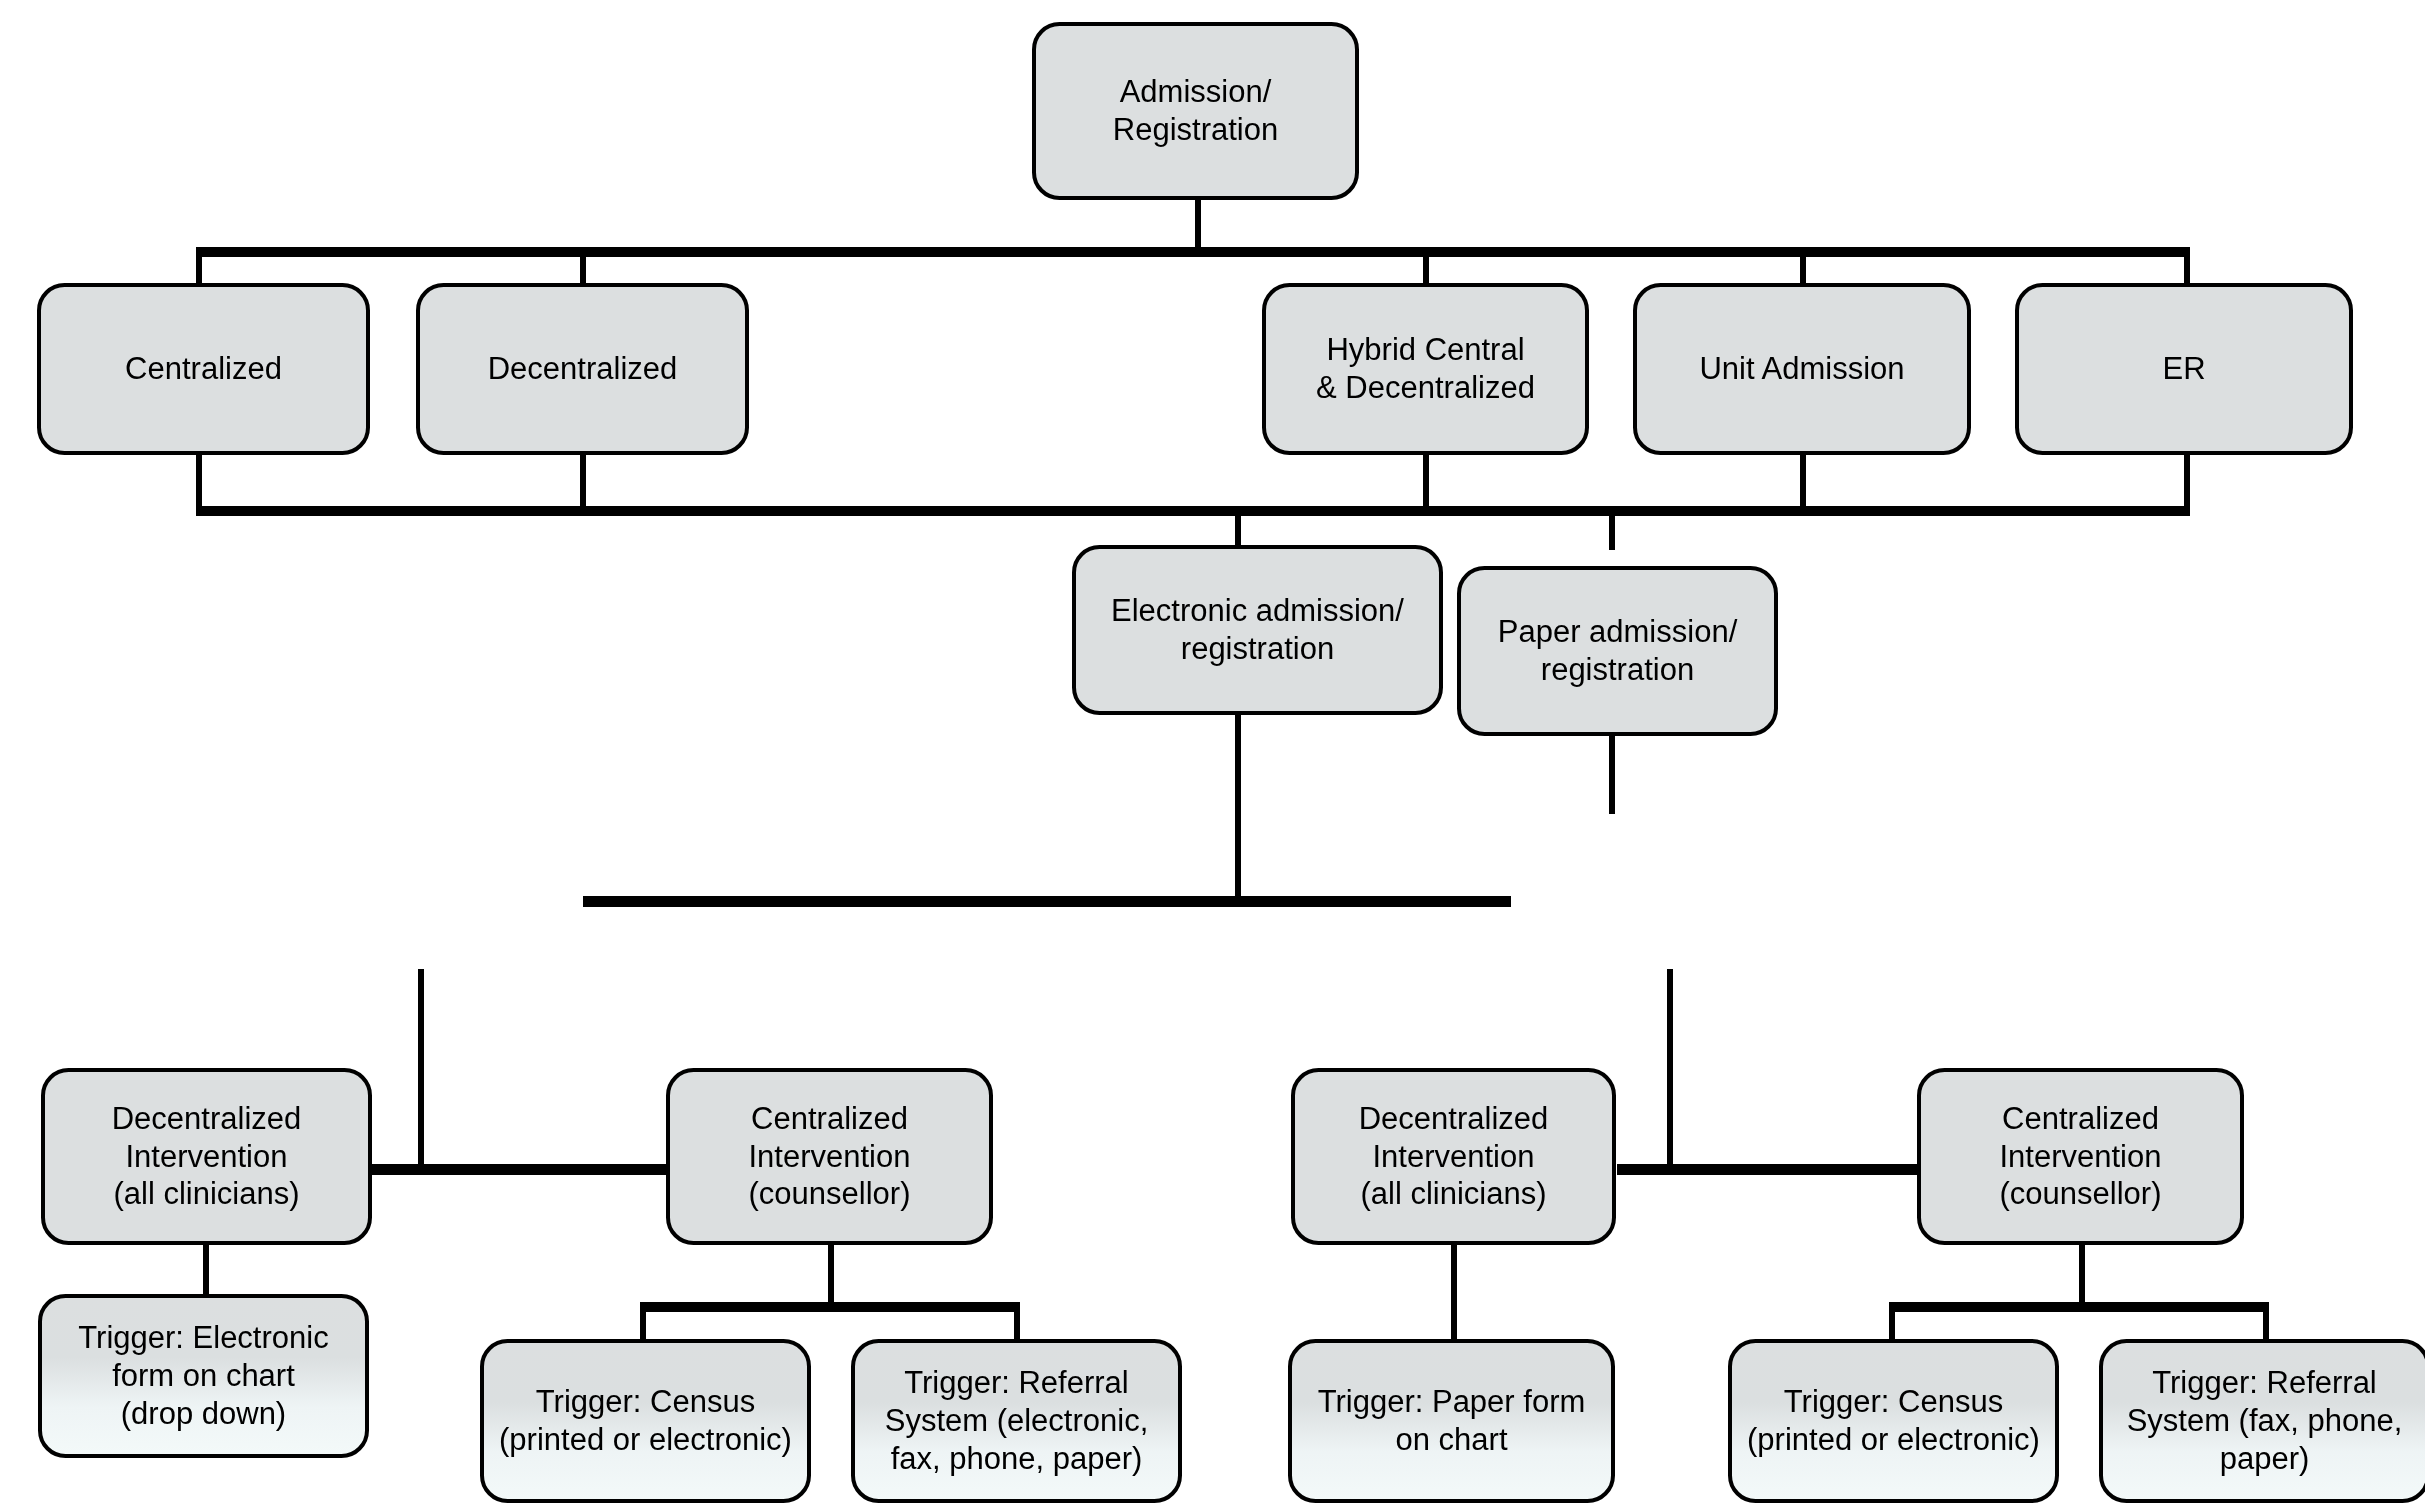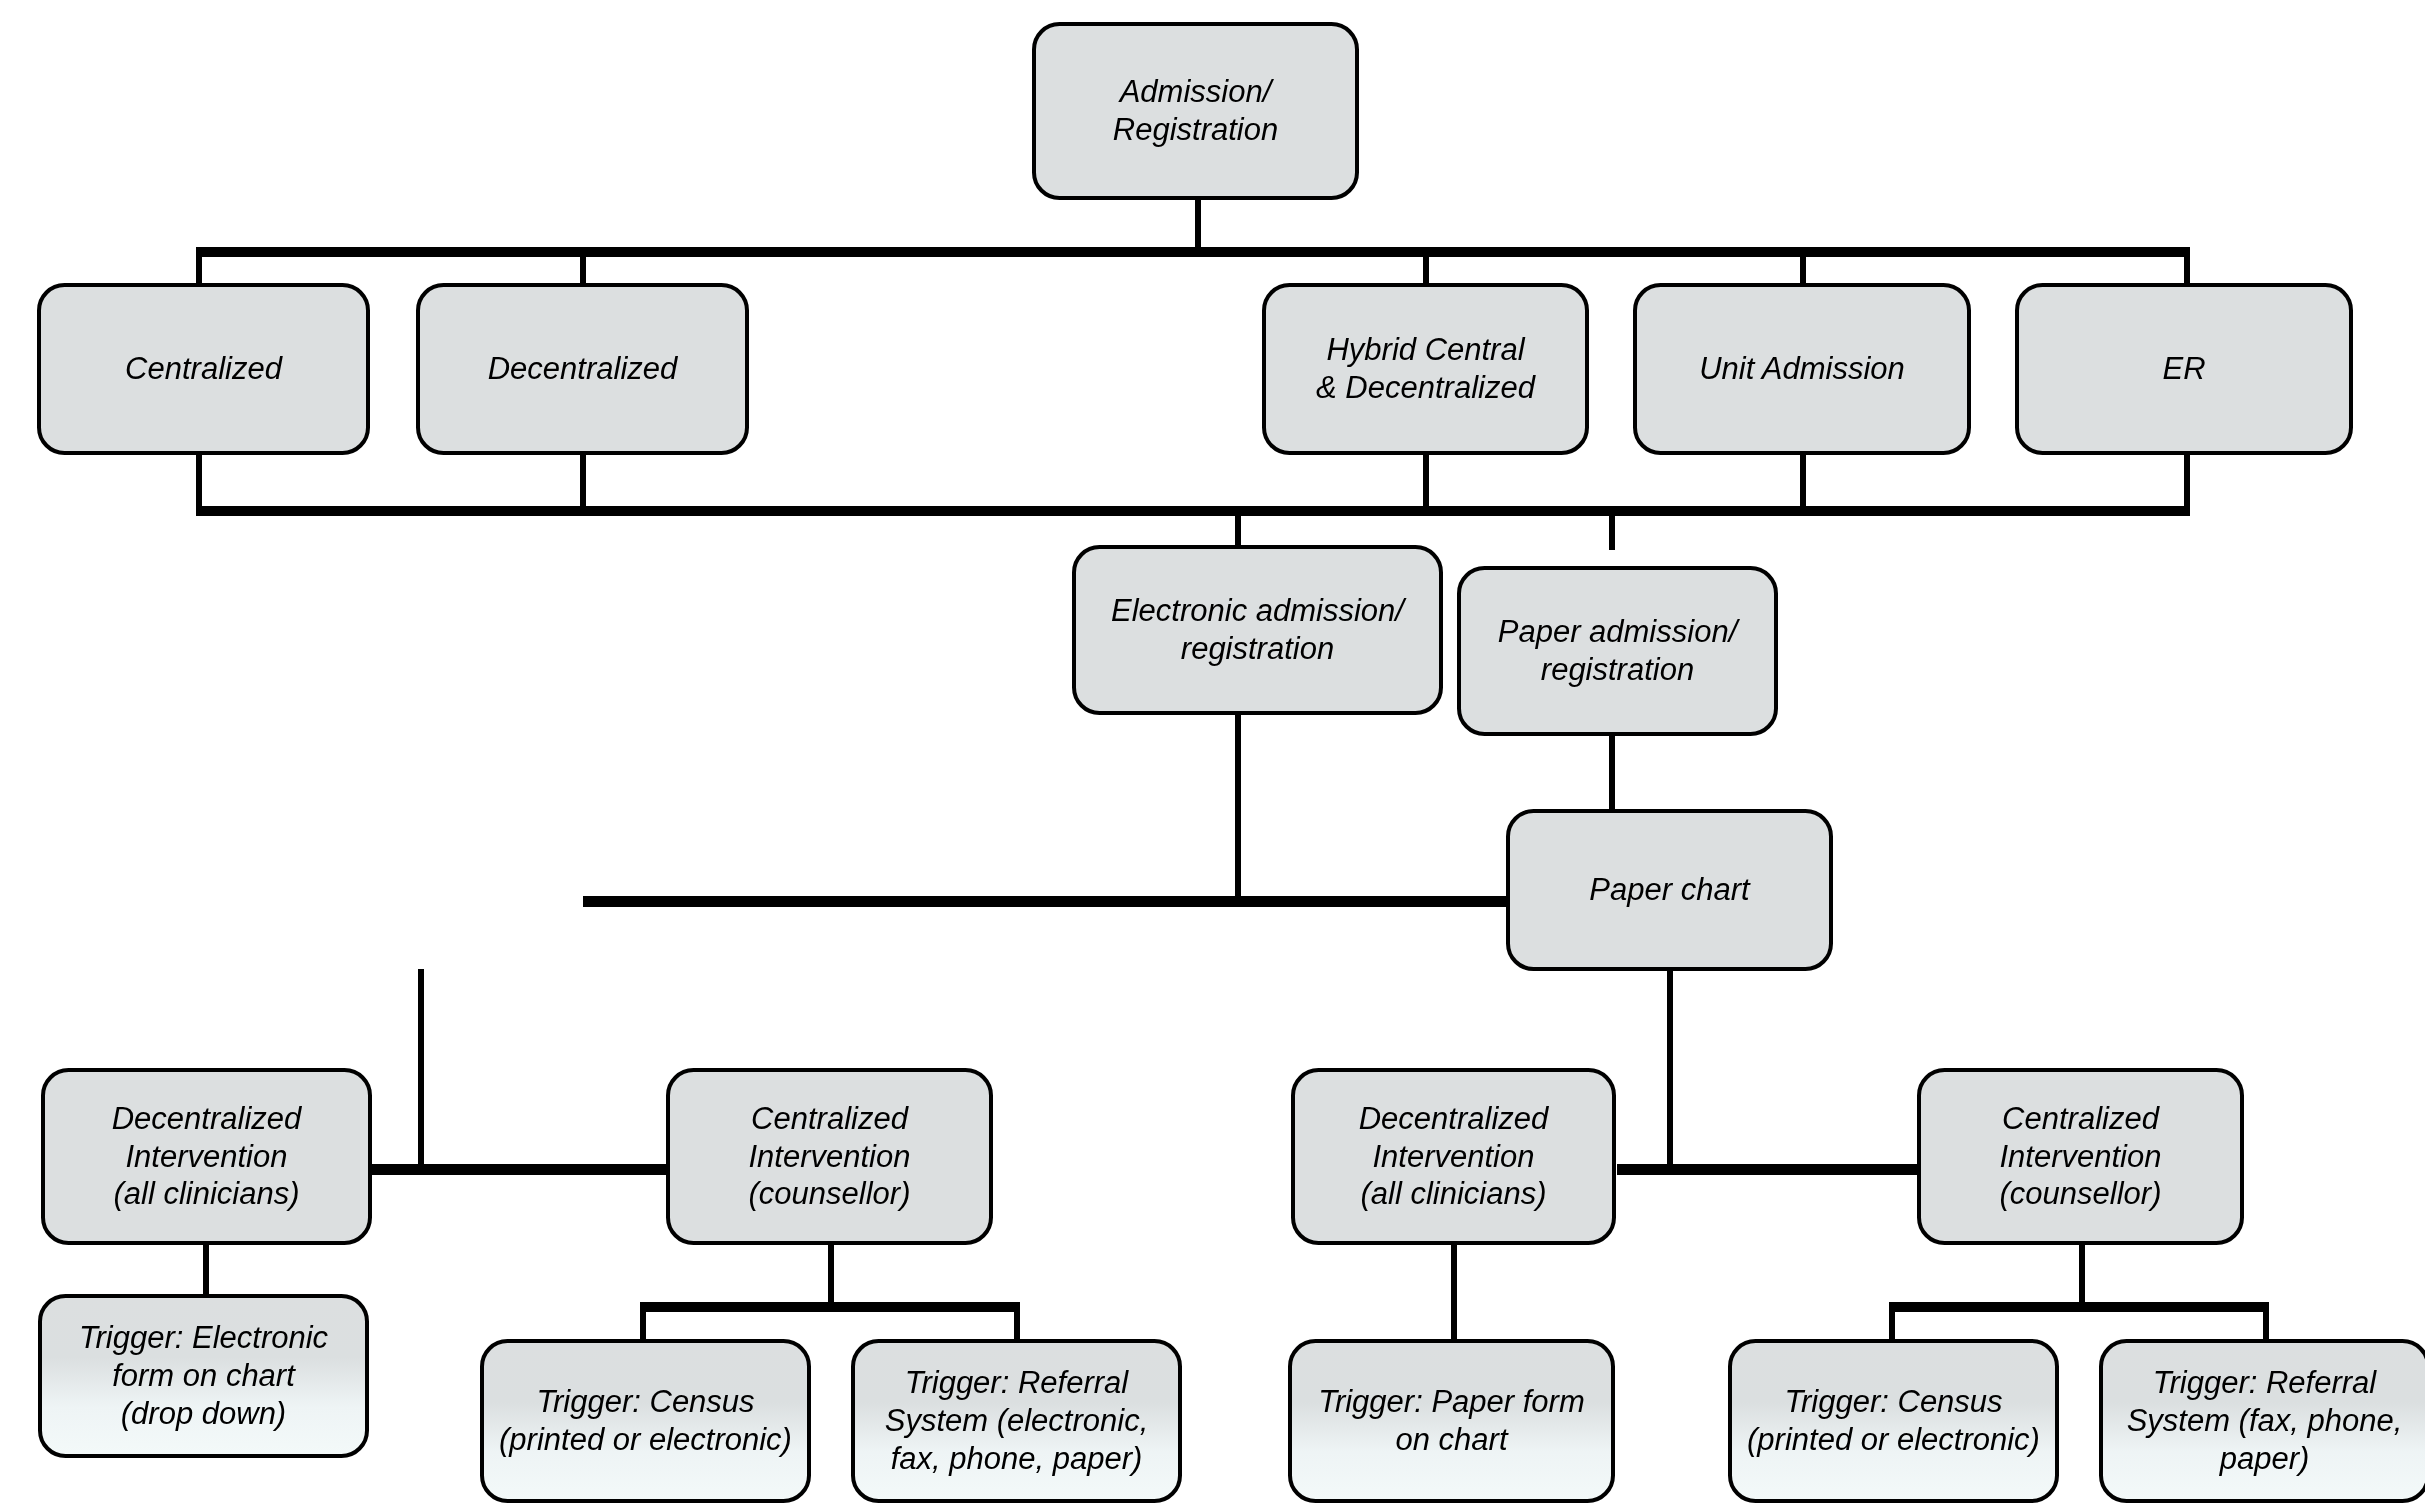--- a/index.html
+++ b/index.html
@@ -20,21 +20,20 @@
     display:flex;
     align-items:center;
     justify-content:center;
     text-align:center;
     color:#000000;
     font-size:31px;
     line-height:1.22;
     padding:2.6px 6.5px;
     white-space:pre-line;
     z-index:3;
-    font-style:italic;
   }
   .node.gradient{
     background:linear-gradient(to bottom,#dcdfe0 0%,#dbdfe0 38%,#eef4f5 70%,#f3f9f9 100%);
   }
   .edge{
     position:absolute;
     background:#000000;
     z-index:1;
   }
 </style>
@@ -100,21 +99,20 @@
 
   <div class="node" style="left:2015px; top:283px; width:338px; height:172px;">ER</div>
 
   <div class="node" style="left:1072px; top:545px; width:371px; height:170px;">Electronic admission/
 registration</div>
 
   <div class="node" style="left:1457px; top:566px; width:321px; height:170px;">Paper admission/
 registration</div>
 
 
-  <div class="node" style="left:1506px; top:809px; width:327px; height:162px;">Paper chart</div>
 
   <div class="node" style="left:41px; top:1068px; width:331px; height:177px;">Decentralized
 Intervention
 (all clinicians)</div>
 
   <div class="node" style="left:666px; top:1068px; width:327px; height:177px;">Centralized
 Intervention
 (counsellor)</div>
 
   <div class="node" style="left:1291px; top:1068px; width:325px; height:177px;">Decentralized

